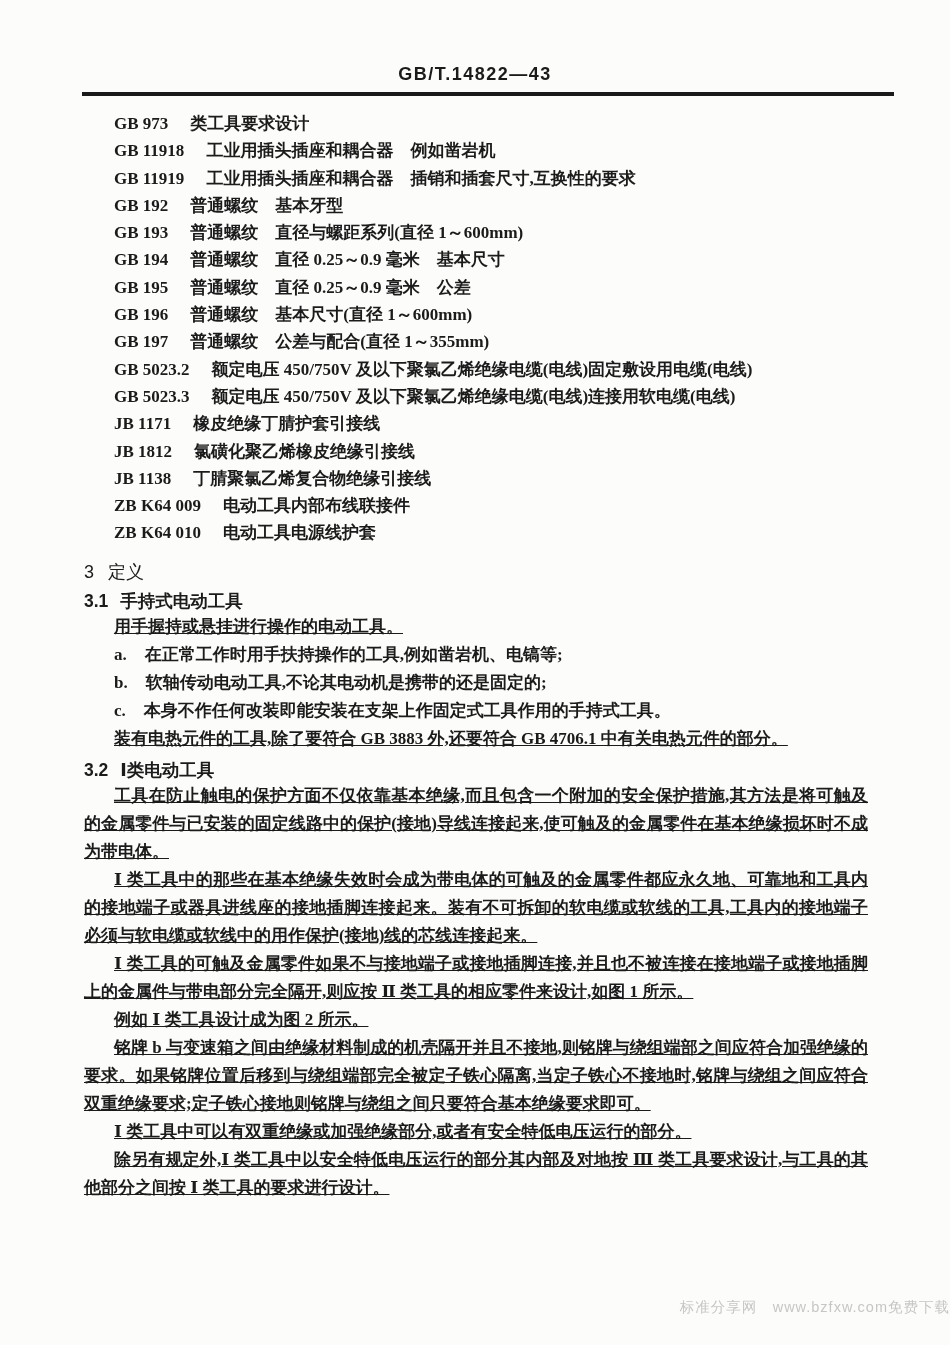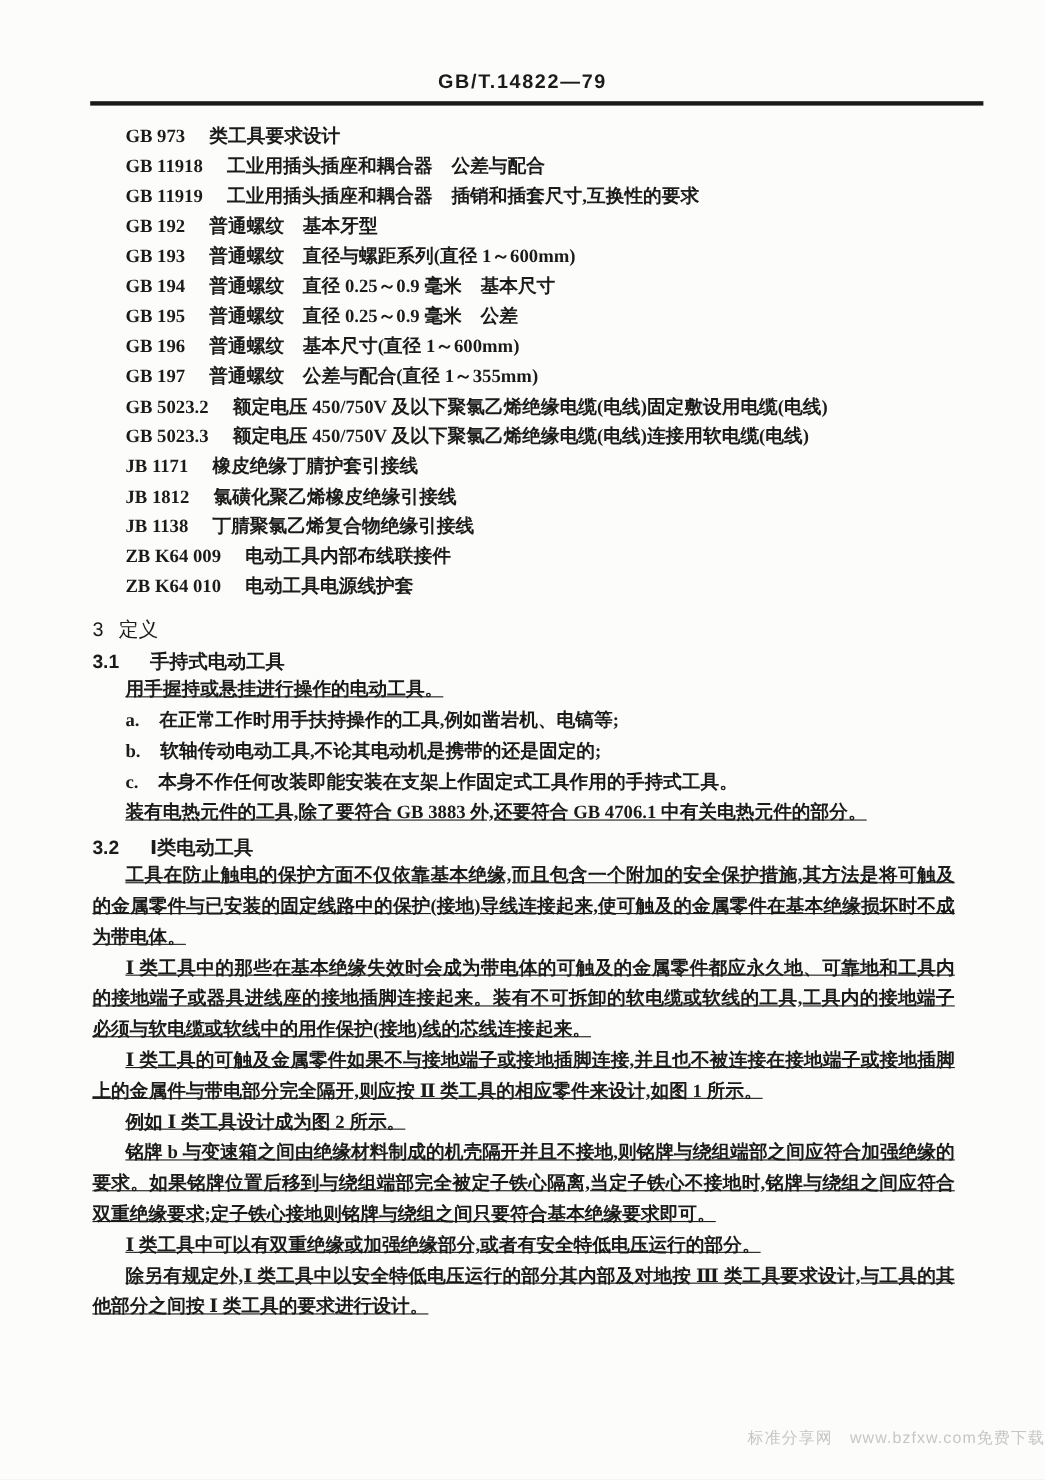--- a/index.html
+++ b/index.html
@@ -38,21 +38,21 @@
     margin:13px 0 0;
     font-family:"Liberation Sans","DejaVu Sans",sans-serif;
     font-weight:normal;font-size:18px;line-height:24px;
   }
   .sec-num{margin-right:14px;}
   .clause-head{
     margin:5px 0 0;
     font-family:"Liberation Sans","DejaVu Sans",sans-serif;
     font-weight:bold;font-size:17.5px;line-height:24px;
   }
-  .clause-num{margin-right:28px;}
+  .clause-num{margin-right:12px;}
   .para{
     line-height:28px;
     text-indent:30px;
     text-align:justify;
     text-decoration:underline;
   }
   .list-item{
     line-height:28px;
     padding-left:30px;
   }
@@ -64,27 +64,27 @@
     font-family:"Liberation Sans","DejaVu Sans",sans-serif;
     font-size:14.5px;
     letter-spacing:1px;
     font-weight:400;
   }
 </style>
 </head>
 <body>
 
 <div class="page" style="--ink: #1b1b1b; --paper: #fcfcfa; --rule: #1a1a1a; --watermark: #c6c6c6;">
-  <div class="doc-number">GB/T.14822—79</div>
+  <div class="doc-number">GB/T.14822—43</div>
   <div class="header-rule"></div>
 
   <div class="content">
     <div class="refs" id="refs-list">
         <div class="ref-row"><span class="ref-code">GB 973</span><span class="ref-title">类工具要求设计</span></div>
-        <div class="ref-row"><span class="ref-code">GB 11918</span><span class="ref-title">工业用插头插座和耦合器　公差与配合</span></div>
+        <div class="ref-row"><span class="ref-code">GB 11918</span><span class="ref-title">工业用插头插座和耦合器　例如凿岩机</span></div>
         <div class="ref-row"><span class="ref-code">GB 11919</span><span class="ref-title">工业用插头插座和耦合器　插销和插套尺寸,互换性的要求</span></div>
         <div class="ref-row"><span class="ref-code">GB 192</span><span class="ref-title">普通螺纹　基本牙型</span></div>
         <div class="ref-row"><span class="ref-code">GB 193</span><span class="ref-title">普通螺纹　直径与螺距系列(直径 1～600mm)</span></div>
         <div class="ref-row"><span class="ref-code">GB 194</span><span class="ref-title">普通螺纹　直径 0.25～0.9 毫米　基本尺寸</span></div>
         <div class="ref-row"><span class="ref-code">GB 195</span><span class="ref-title">普通螺纹　直径 0.25～0.9 毫米　公差</span></div>
         <div class="ref-row"><span class="ref-code">GB 196</span><span class="ref-title">普通螺纹　基本尺寸(直径 1～600mm)</span></div>
         <div class="ref-row"><span class="ref-code">GB 197</span><span class="ref-title">普通螺纹　公差与配合(直径 1～355mm)</span></div>
         <div class="ref-row"><span class="ref-code">GB 5023.2</span><span class="ref-title">额定电压 450/750V 及以下聚氯乙烯绝缘电缆(电线)固定敷设用电缆(电线)</span></div>
         <div class="ref-row"><span class="ref-code">GB 5023.3</span><span class="ref-title">额定电压 450/750V 及以下聚氯乙烯绝缘电缆(电线)连接用软电缆(电线)</span></div>
         <div class="ref-row"><span class="ref-code">JB 1171</span><span class="ref-title">橡皮绝缘丁腈护套引接线</span></div>

